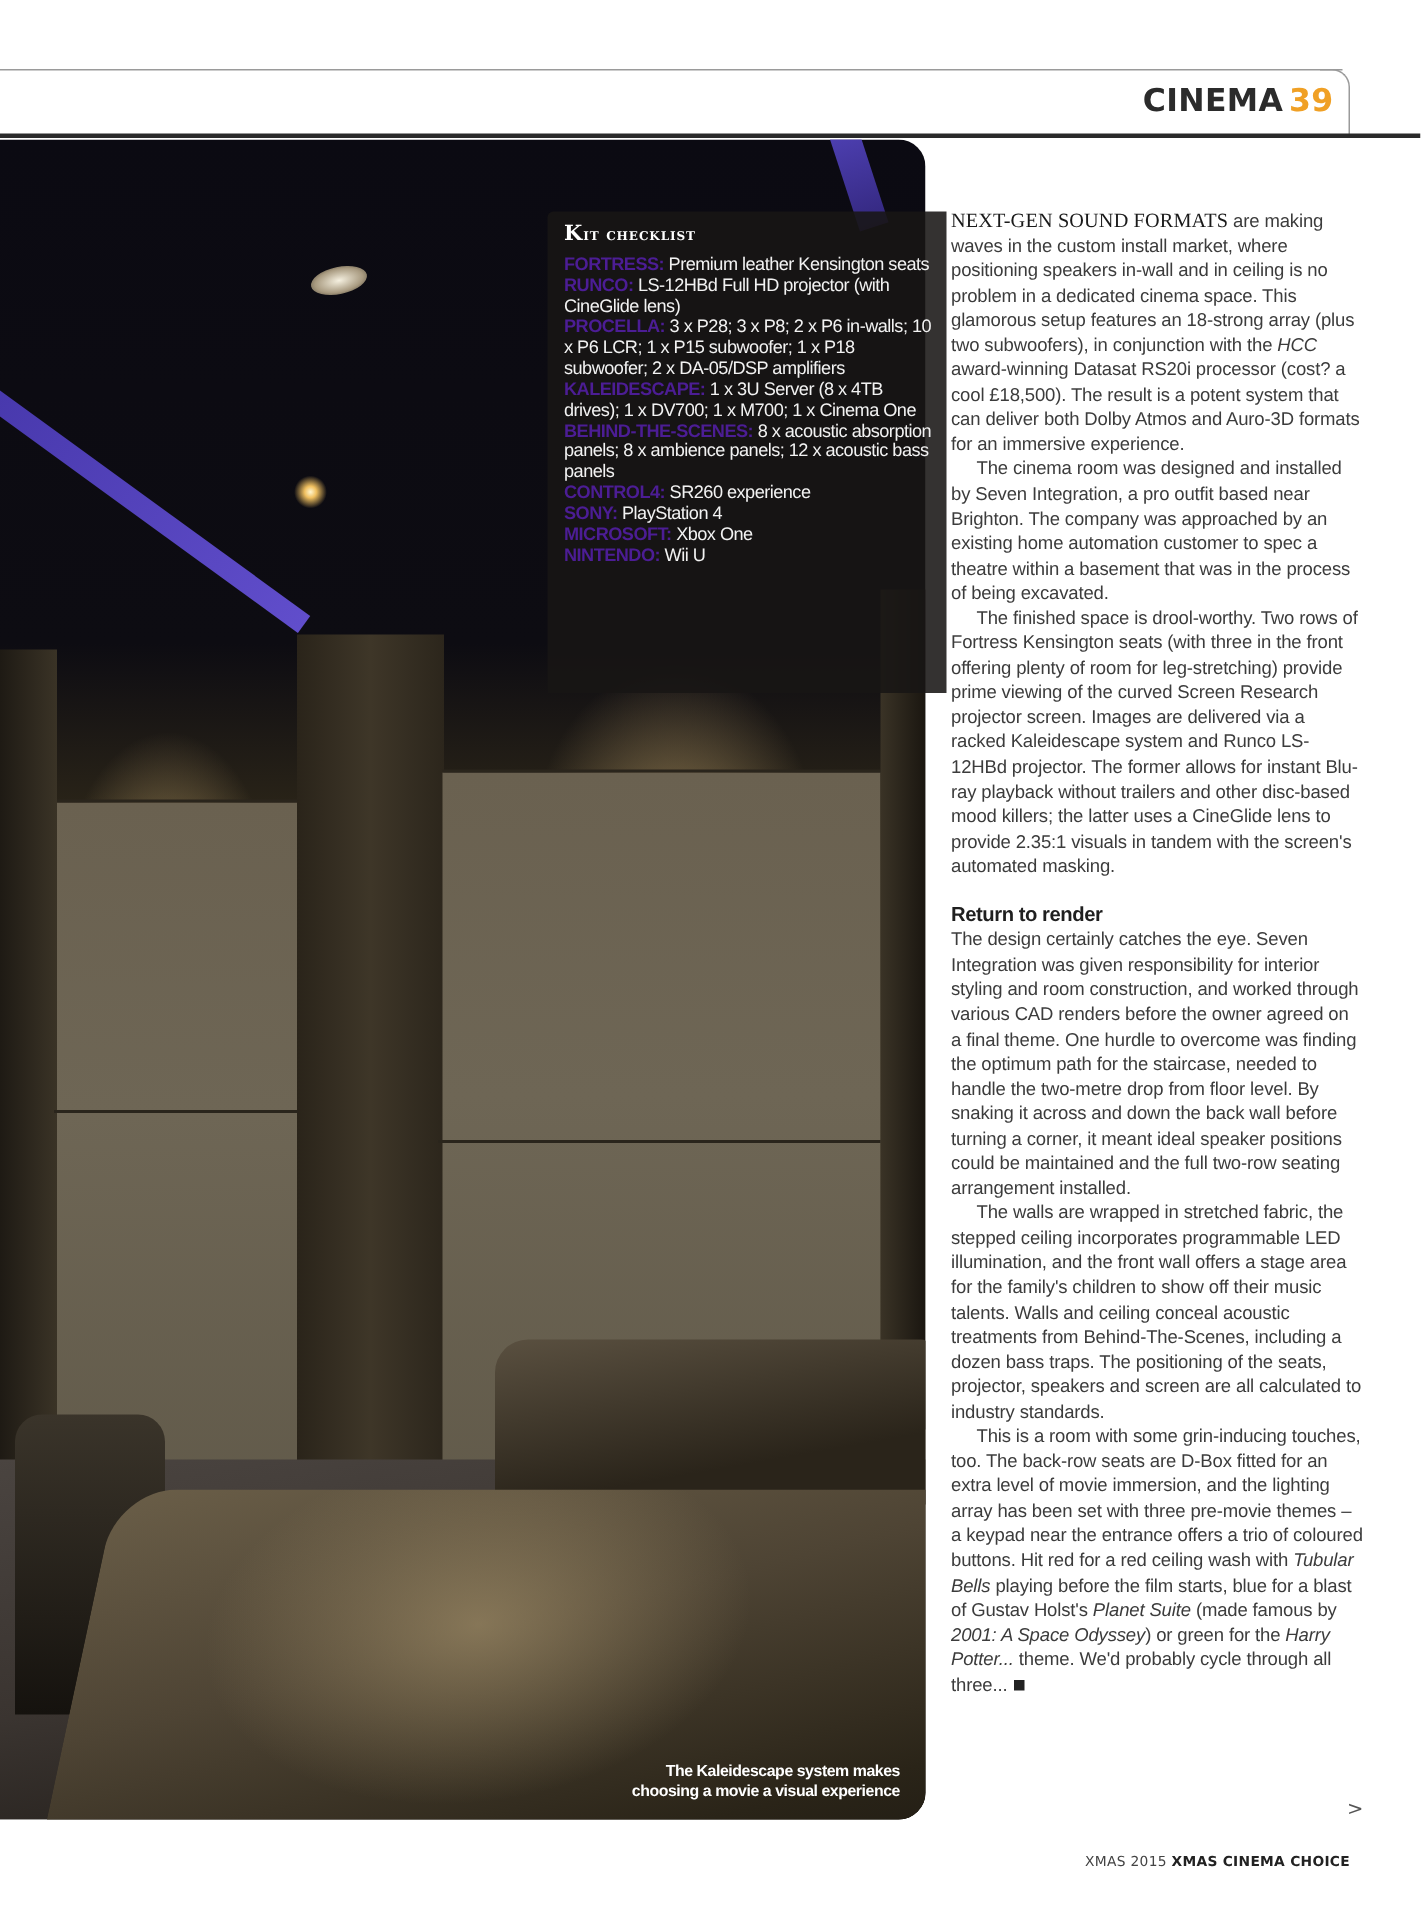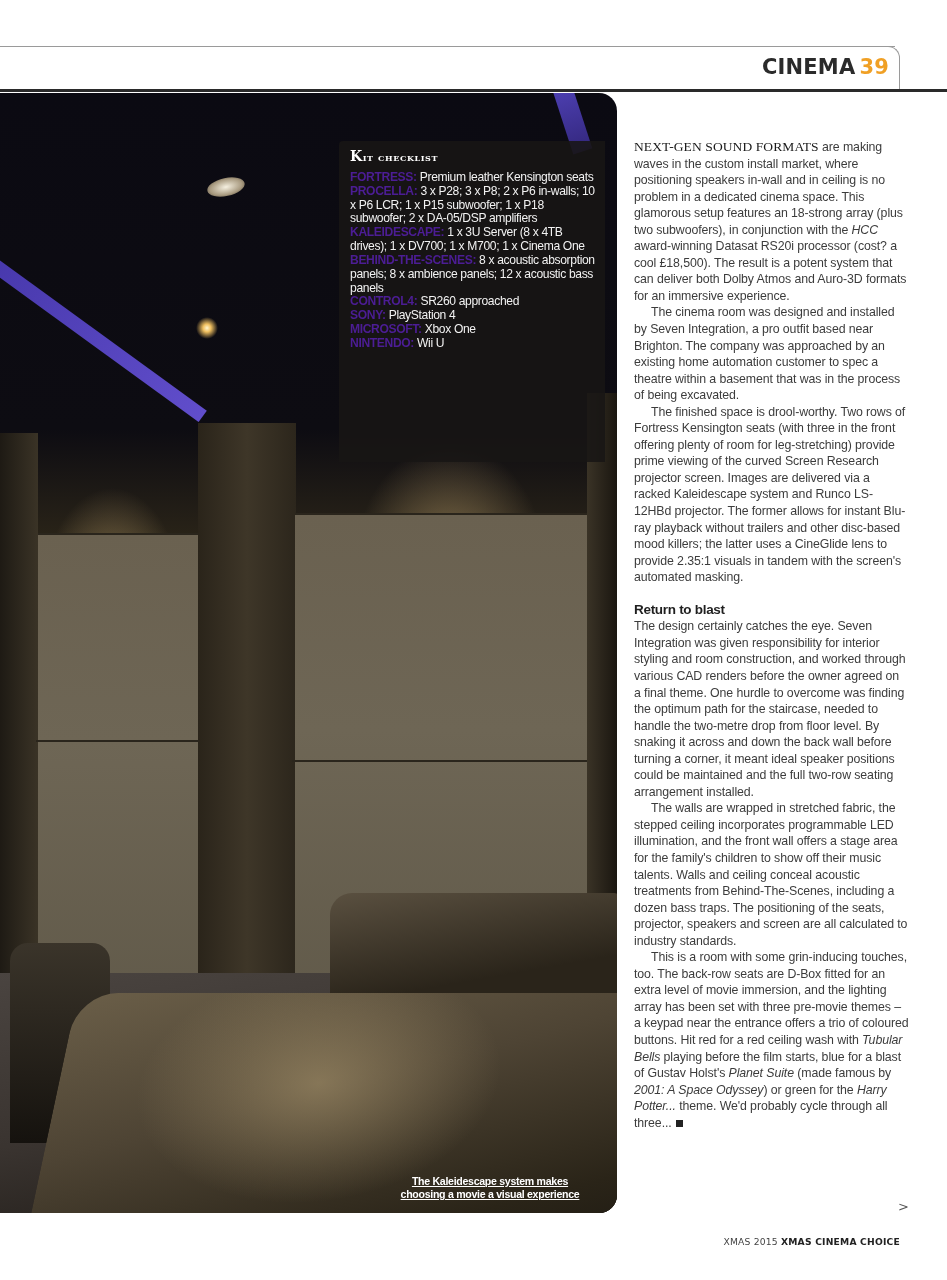--- a/index.html
+++ b/index.html
@@ -74,38 +74,38 @@
   .seat-main {
     position: absolute; left: 10px; top: 900px; width: 607px; height: 320px;
     background:
       radial-gradient(ellipse 180px 120px at 260px 90px, rgba(170,150,110,0.6), rgba(0,0,0,0) 100%),
       linear-gradient(165deg, #6a5e48 0%, #4e4434 35%, #2a2418 70%, #15120e 100%);
     border-radius: 40px 30px 0 0; transform: skewX(-12deg); transform-origin: bottom left;
   }
 
   
   .kit-box {
-    position: absolute; left: 339px; top: 141px; width: 266px; height: 321px;
+    position: absolute; left: 365px; top: 141px; width: 266px; height: 321px;
     background: rgba(24,22,20,0.88); border-top-left-radius: 4px;
     padding: 9px 8px 0 11px; color: #f2f2f2;
     font-family: "Liberation Sans", sans-serif; font-size: 12.1px; line-height: 13.85px;
     letter-spacing: -0.35px;
   }
   .kit-title {
     font-family: "DejaVu Serif", serif; font-weight: bold; font-size: 11px; letter-spacing: 0.6px;
     color: #ffffff; margin-bottom: 6px; font-variant: small-caps;
   }
   .kit-title .big { font-size: 14px; }
   .kit-brand { color: #4c1d95; font-weight: bold; }
 
   
   .caption {
-    position: absolute; right: 347px; top: 1175px; width: 220px; text-align: center;
+    position: absolute; right: 347px; top: 1175px; width: 220px; text-align: right;
     color: #ffffff; font-family: "Liberation Sans", sans-serif; font-weight: bold;
-    font-size: 10.6px; line-height: 13px; letter-spacing: -0.3px; text-decoration: underline;
+    font-size: 10.6px; line-height: 13px; letter-spacing: -0.3px;
   }
 
   
   .article {
     position: absolute; left: 634px; top: 139px; width: 275px;
     font-family: "Liberation Sans", sans-serif; font-size: 12.35px; line-height: 16.55px;
     color: #3c3c3c; letter-spacing: -0.1px;
   }
   .article p { margin: 0; }
   .article p.indent { text-indent: 17px; }
@@ -155,39 +155,40 @@
   <div class="seat-back-left"></div>
   <div class="seat-mid"></div>
   <div class="seat-main"></div>
 </div>
 <div class="wp1-div"></div>
 <div class="wp2-div"></div>
 
 <div class="kit-box">
   <div class="kit-title"><span class="big">K</span><span>it checklist</span></div>
   <div><span class="kit-brand">FORTRESS:</span><span> Premium leather Kensington seats</span></div>
+  <div><span class="kit-brand">RUNCO:</span><span> LS-12HBd Full HD projector (with CineGlide lens)</span></div>
   <div><span class="kit-brand">PROCELLA:</span><span> 3 x P28; 3 x P8; 2 x P6 in-walls; 10 x P6 LCR; 1 x P15 subwoofer; 1 x P18 subwoofer; 2 x DA-05/DSP amplifiers</span></div>
   <div><span class="kit-brand">KALEIDESCAPE:</span><span> 1 x 3U Server (8 x 4TB drives); 1 x DV700; 1 x M700; 1 x Cinema One</span></div>
   <div><span class="kit-brand">BEHIND-THE-SCENES:</span><span> 8 x acoustic absorption panels; 8 x ambience panels; 12 x acoustic bass panels</span></div>
-  <div><span class="kit-brand">CONTROL4:</span><span> SR260 approached</span></div>
+  <div><span class="kit-brand">CONTROL4:</span><span> SR260 experience</span></div>
   <div><span class="kit-brand">SONY:</span><span> PlayStation 4</span></div>
   <div><span class="kit-brand">MICROSOFT:</span><span> Xbox One</span></div>
   <div><span class="kit-brand">NINTENDO:</span><span> Wii U</span></div>
 </div>
 
 <div class="caption">
   <div>The Kaleidescape system makes</div>
   <div>choosing a movie a visual experience</div>
 </div>
 
 <div class="article">
   <p><span class="lead-caps">NEXT-GEN SOUND FORMATS</span><span> are making waves in the custom install market, where positioning speakers in-wall and in ceiling is no problem in a dedicated cinema space. This glamorous setup features an 18-strong array (plus two subwoofers), in conjunction with the </span><em>HCC</em><span> award-winning Datasat RS20i processor (cost? a cool £18,500). The result is a potent system that can deliver both Dolby Atmos and Auro-3D formats for an immersive experience.</span></p>
   <p class="indent">The cinema room was designed and installed by Seven Integration, a pro outfit based near Brighton. The company was approached by an existing home automation customer to spec a theatre within a basement that was in the process of being excavated.</p>
   <p class="indent">The finished space is drool-worthy. Two rows of Fortress Kensington seats (with three in the front offering plenty of room for leg-stretching) provide prime viewing of the curved Screen Research projector screen. Images are delivered via a racked Kaleidescape system and Runco LS-12HBd projector. The former allows for instant Blu-ray playback without trailers and other disc-based mood killers; the latter uses a CineGlide lens to provide 2.35:1 visuals in tandem with the screen's automated masking.</p>
-  <div class="subhead">Return to blast</div>
+  <div class="subhead">Return to render</div>
   <p>The design certainly catches the eye. Seven Integration was given responsibility for interior styling and room construction, and worked through various CAD renders before the owner agreed on a final theme. One hurdle to overcome was finding the optimum path for the staircase, needed to handle the two-metre drop from floor level. By snaking it across and down the back wall before turning a corner, it meant ideal speaker positions could be maintained and the full two-row seating arrangement installed.</p>
   <p class="indent">The walls are wrapped in stretched fabric, the stepped ceiling incorporates programmable LED illumination, and the front wall offers a stage area for the family's children to show off their music talents. Walls and ceiling conceal acoustic treatments from Behind-The-Scenes, including a dozen bass traps. The positioning of the seats, projector, speakers and screen are all calculated to industry standards.</p>
   <p class="indent"><span>This is a room with some grin-inducing touches, too. The back-row seats are D-Box fitted for an extra level of movie immersion, and the lighting array has been set with three pre-movie themes – a keypad near the entrance offers a trio of coloured buttons. Hit red for a red ceiling wash with </span><em>Tubular Bells</em><span> playing before the film starts, blue for a blast of Gustav Holst's </span><em>Planet Suite</em><span> (made famous by </span><em>2001: A Space Odyssey</em><span>) or green for the </span><em>Harry Potter...</em><span> theme. We'd probably cycle through all three...</span><span class="end-mark"></span></p>
 </div>
 <div class="more-arrow">&gt;</div>
 
 <div class="footer">
   <span>XMAS 2015</span>
   <span class="mag">XMAS CINEMA CHOICE</span>
 </div>

